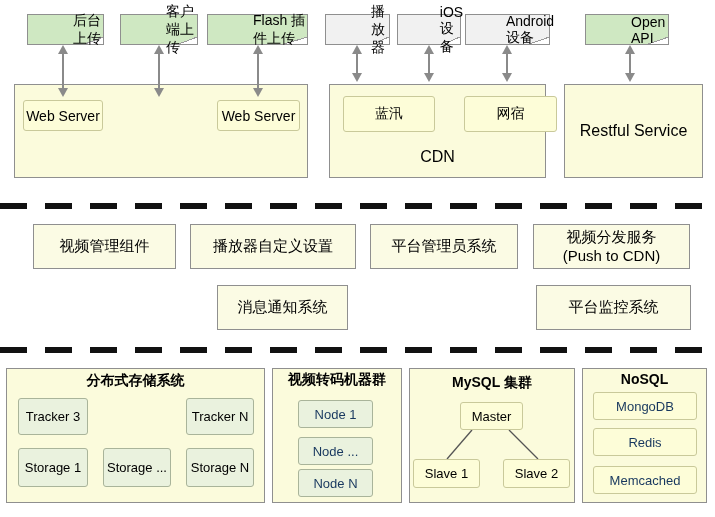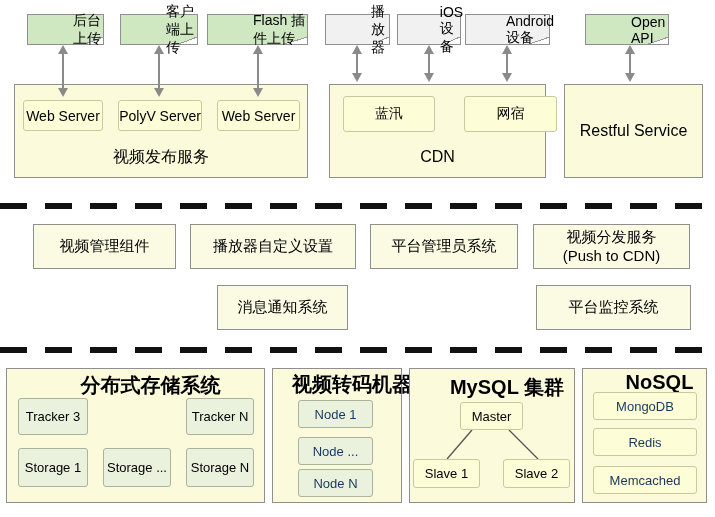--- a/index.html
+++ b/index.html
@@ -11,21 +11,21 @@
   .sticky{
     position:absolute;height:31px;box-sizing:border-box;border:1px solid #8f8f8f;
     display:flex;align-items:center;justify-content:center;font-size:14px;padding-left:45px;
   }
   .sticky.green{background:linear-gradient(to top left,#ffffff 0 6px,#9a9a9a 6px 7px,#cfe8c2 7px);}
   .sticky.gray{background:linear-gradient(to top left,#ffffff 0 6px,#9a9a9a 6px 7px,#f1f1f1 7px);}
   
   .panel{position:absolute;background:#fbfbdc;border:1px solid #8f8f8f;box-sizing:border-box;}
   .panel.center{display:flex;align-items:center;justify-content:center;font-size:16px;}
   .panel-title{position:absolute;text-align:center;font-size:16px;}
-  .panel-title.small{font-size:20px;font-weight:bold;margin-left:15px;}
+  .panel-title.small{font-size:14px;font-weight:bold;}
   
   .chip{
     position:absolute;background:#fdfdd8;border:1px solid #c9c99a;border-radius:3px;
     box-sizing:border-box;display:flex;align-items:center;justify-content:center;font-size:14px;
   }
   .chip.green{background:#eaf2de;border-color:#a9b49a;}
   .chip.small{font-size:13px;}
   .chip.navy{color:#17375e;font-size:13px;}
   
   .svc{
@@ -67,23 +67,21 @@
 
   <div class="varrow" style="left:62px;top:54px;height:34px"></div>
   <div class="varrow" style="left:158px;top:54px;height:34px"></div>
   <div class="varrow" style="left:257px;top:54px;height:34px"></div>
   <div class="varrow" style="left:356px;top:54px;height:19px"></div>
   <div class="varrow" style="left:428px;top:54px;height:19px"></div>
   <div class="varrow" style="left:506px;top:54px;height:19px"></div>
   <div class="varrow" style="left:629px;top:54px;height:19px"></div>
 
   <div class="chip" style="left:23px;top:100px;width:80px;height:31px">Web Server</div>
-  <div class="chip" style="left:118px;top:100px;width:84px;height:31px">PolyV Server</div>
   <div class="chip" style="left:217px;top:100px;width:83px;height:31px">Web Server</div>
-  <div class="panel-title" style="left:14px;top:147px;width:294px">视频发布服务</div>
 
   <div class="chip" style="left:343px;top:96px;width:92px;height:36px">蓝汛</div>
   <div class="chip" style="left:464px;top:96px;width:93px;height:36px">网宿</div>
   <div class="panel-title" style="left:329px;top:148px;width:217px">CDN</div>
 
   <div class="divider" style="top:203px"></div>
   <div class="divider" style="top:347px"></div>
 
   <div class="svc" style="left:33px;top:224px;width:143px;height:45px">视频管理组件</div>
   <div class="svc" style="left:190px;top:224px;width:166px;height:45px">播放器自定义设置</div>

